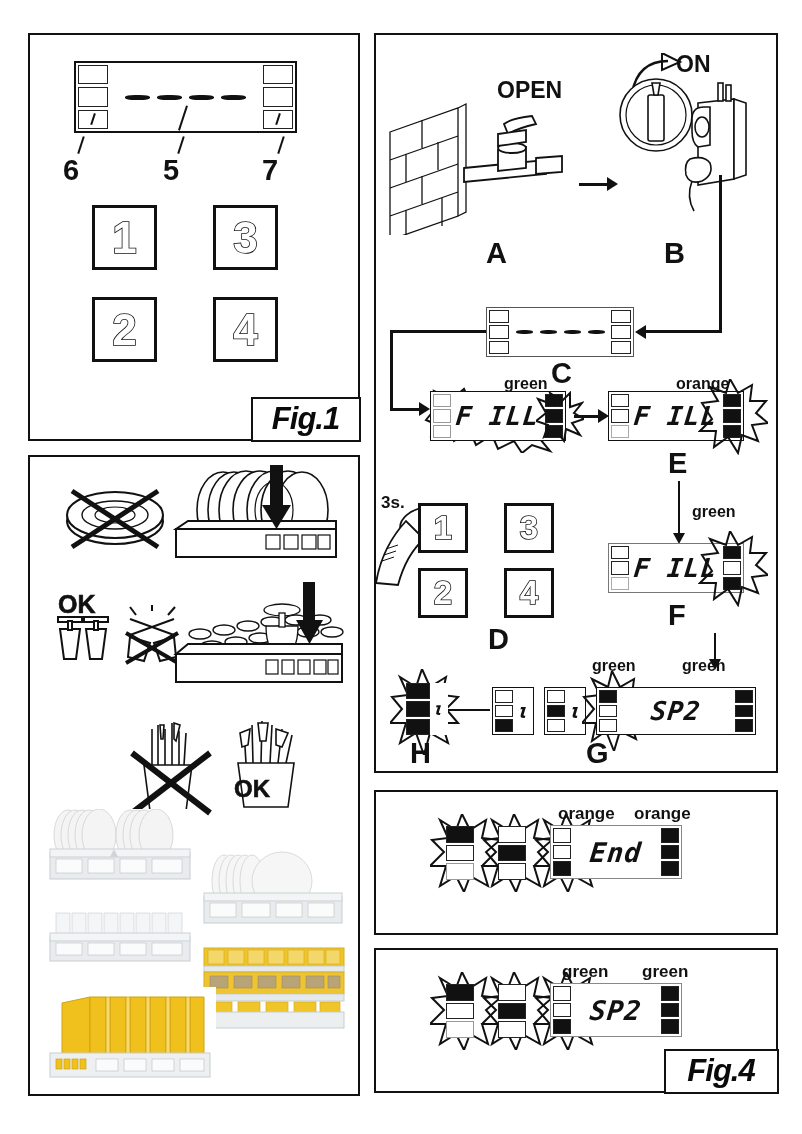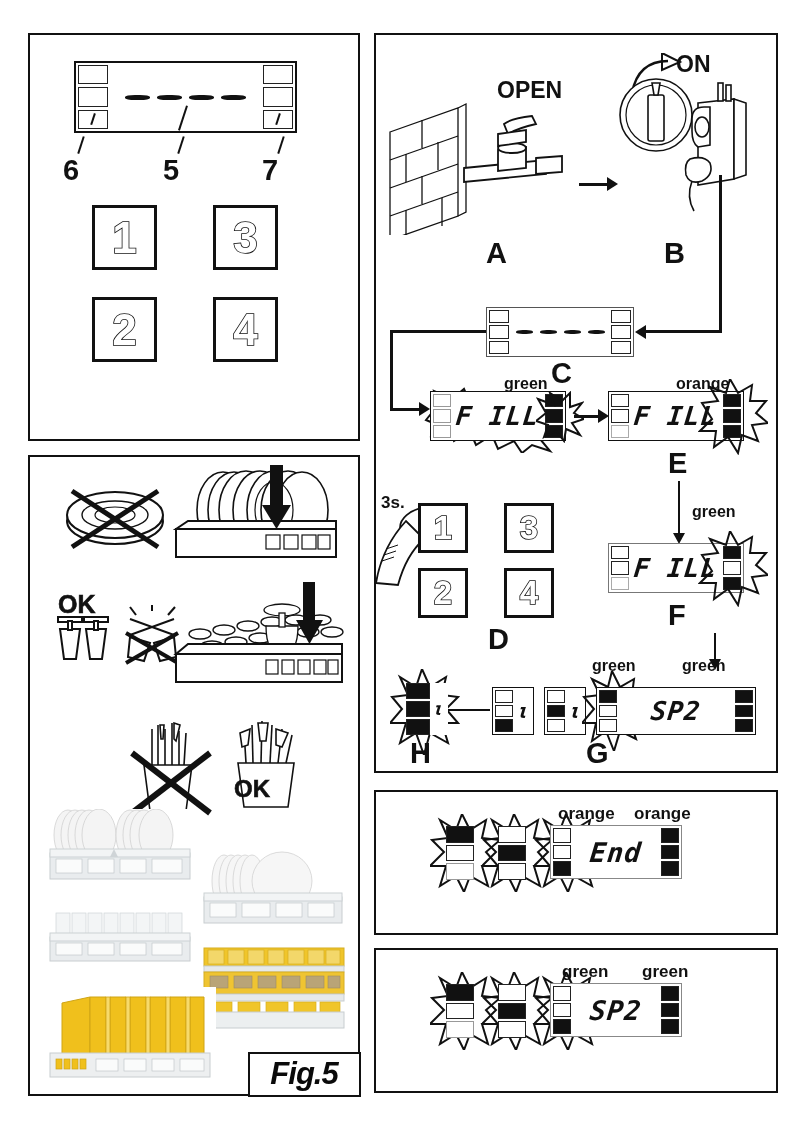--- a/index.html
+++ b/index.html
@@ -101,20 +101,21 @@
   <div class="keybtn" style="left:183px;top:170px;width:65px;height:65px;">
     <span class="keynum" style="font-size:44px;position:static;">3</span>
   </div>
   <div class="keybtn" style="left:62px;top:262px;width:65px;height:65px;">
     <span class="keynum" style="font-size:44px;position:static;">2</span>
   </div>
   <div class="keybtn" style="left:183px;top:262px;width:65px;height:65px;">
     <span class="keynum" style="font-size:44px;position:static;">4</span>
   </div>
 
+  <div class="figlabel" style="right:-2.5px;bottom:-2.5px;width:110px;height:45px;font-size:31px;">Fig.1</div>
 </div>
 
 <div class="panel" style="left:28px;top:455px;width:332px;height:641px;">
 
   <div class="draw" style="left:30px;top:22px;">
     <svg width="110" height="80" viewBox="0 0 110 80">
       <ellipse cx="55" cy="42" rx="48" ry="23" fill="#fff" stroke="#111" stroke-width="2"></ellipse>
       <ellipse cx="55" cy="36" rx="48" ry="23" fill="#fff" stroke="#111" stroke-width="2"></ellipse>
       <ellipse cx="55" cy="36" rx="33" ry="14" fill="none" stroke="#111" stroke-width="1.4"></ellipse>
       <ellipse cx="55" cy="36" rx="20" ry="8" fill="none" stroke="#111" stroke-width="1.2"></ellipse>
@@ -391,21 +392,20 @@
       </g>
       <g fill="#fafbfb" stroke="#c2c8cb" stroke-width="0.7">
         <rect x="52" y="72" width="22" height="12"></rect>
           <rect x="80" y="72" width="22" height="12"></rect>
         <rect x="108" y="72" width="22" height="12"></rect>
           <rect x="136" y="72" width="24" height="12"></rect>
       </g>
     </svg>
   </div>
 
-  <div class="figlabel" style="right:-2.5px;bottom:-2.5px;width:113px;height:45px;font-size:31px;">Fig.5</div>
 </div>
 
 <div class="panel" style="left:374px;top:33px;width:404px;height:740px;">
 
   <div class="cap" style="left:121px;top:42px;font-size:23px;">OPEN</div>
   <div class="draw" style="left:10px;top:55px;">
     <svg width="190" height="145" viewBox="0 0 190 145">
 
       <g fill="none" stroke="#111" stroke-width="1.3">
         <path d="M4 42 L72 18 L72 126 L4 150 Z" fill="#fff"></path>
@@ -776,13 +776,14 @@
     <div class="lcd-mid">
       <span class="seg-text" style="font-size:27px;">SP2</span>
     </div>
     <div class="lcd-col" style="width:22px;">
       <div class="cell on" style="height:31%;"></div>
       <div class="cell on" style="height:31%;"></div>
       <div class="cell on" style="height:31%;"></div>
     </div>
   </div>
 
+  <div class="figlabel" style="right:-2.5px;bottom:-2.5px;width:115px;height:45px;font-size:31px;">Fig.4</div>
 </div>
 
 </body></html>

